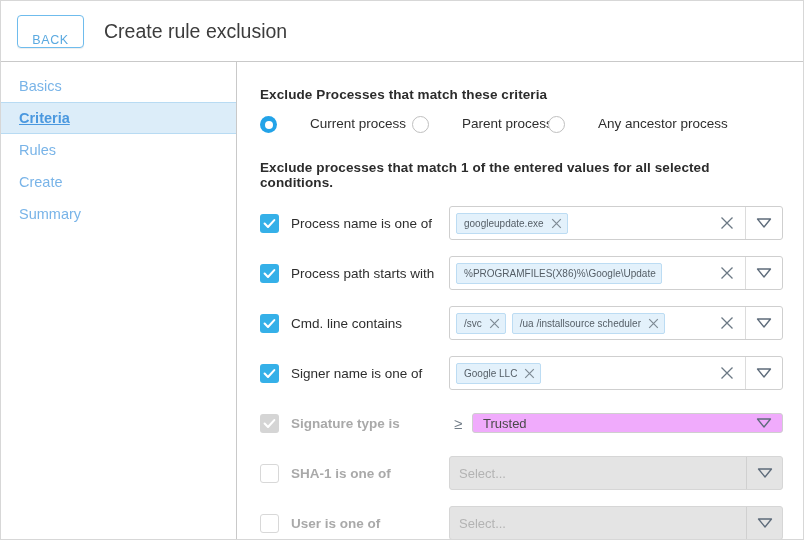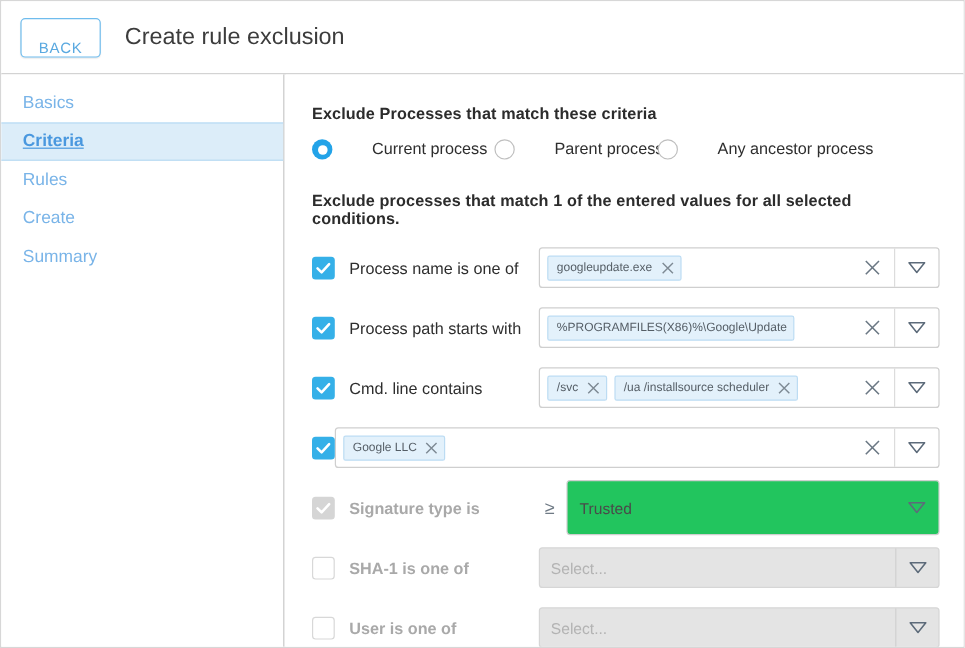--- a/index.html
+++ b/index.html
@@ -218,24 +218,24 @@
     font-size: 13px;
     color: #b0b0b0;
     padding-left: 9px;
     display: flex; align-items: center;
     flex: 1;
   }
 
   
   .sel {
     flex: 1;
-    height: 46px;
+    height: 20px;
     border: 1px solid #cfcfcf;
     border-radius: 3px;
-    background: #22c55e;
+    background: #f0abfc;
     display: flex; align-items: stretch;
   }
   .sel .val {
     flex: 1;
     display: flex; align-items: center;
     padding-left: 10px;
     font-size: 13px;
     color: #4a4a4a;
   }
   .sel.disabled, .msel.disabled {
@@ -394,20 +394,21 @@
           </div>
         </div>
       </div>
 
       <div class="crit-row">
         <span class="cb">
           <svg width="15" height="15" viewBox="0 0 15 15">
               <path d="M2.6 7.6 L6 11 L12.3 4.1" stroke="#ffffff" stroke-width="2.1" fill="none" stroke-linecap="round" stroke-linejoin="round"></path>
             </svg>
         </span>
+        <span class="row-label">Signer name is one of</span>
         <div class="msel">
           <div class="tags">
             <span class="tag">
               <span>Google LLC</span>
               <span class="x">
                 <svg width="11" height="11" viewBox="0 0 11 11">
                     <path d="M1.2 1.2 L9.8 9.8 M9.8 1.2 L1.2 9.8" stroke="#7e8a94" stroke-width="1.2"></path>
                   </svg>
               </span>
             </span>

